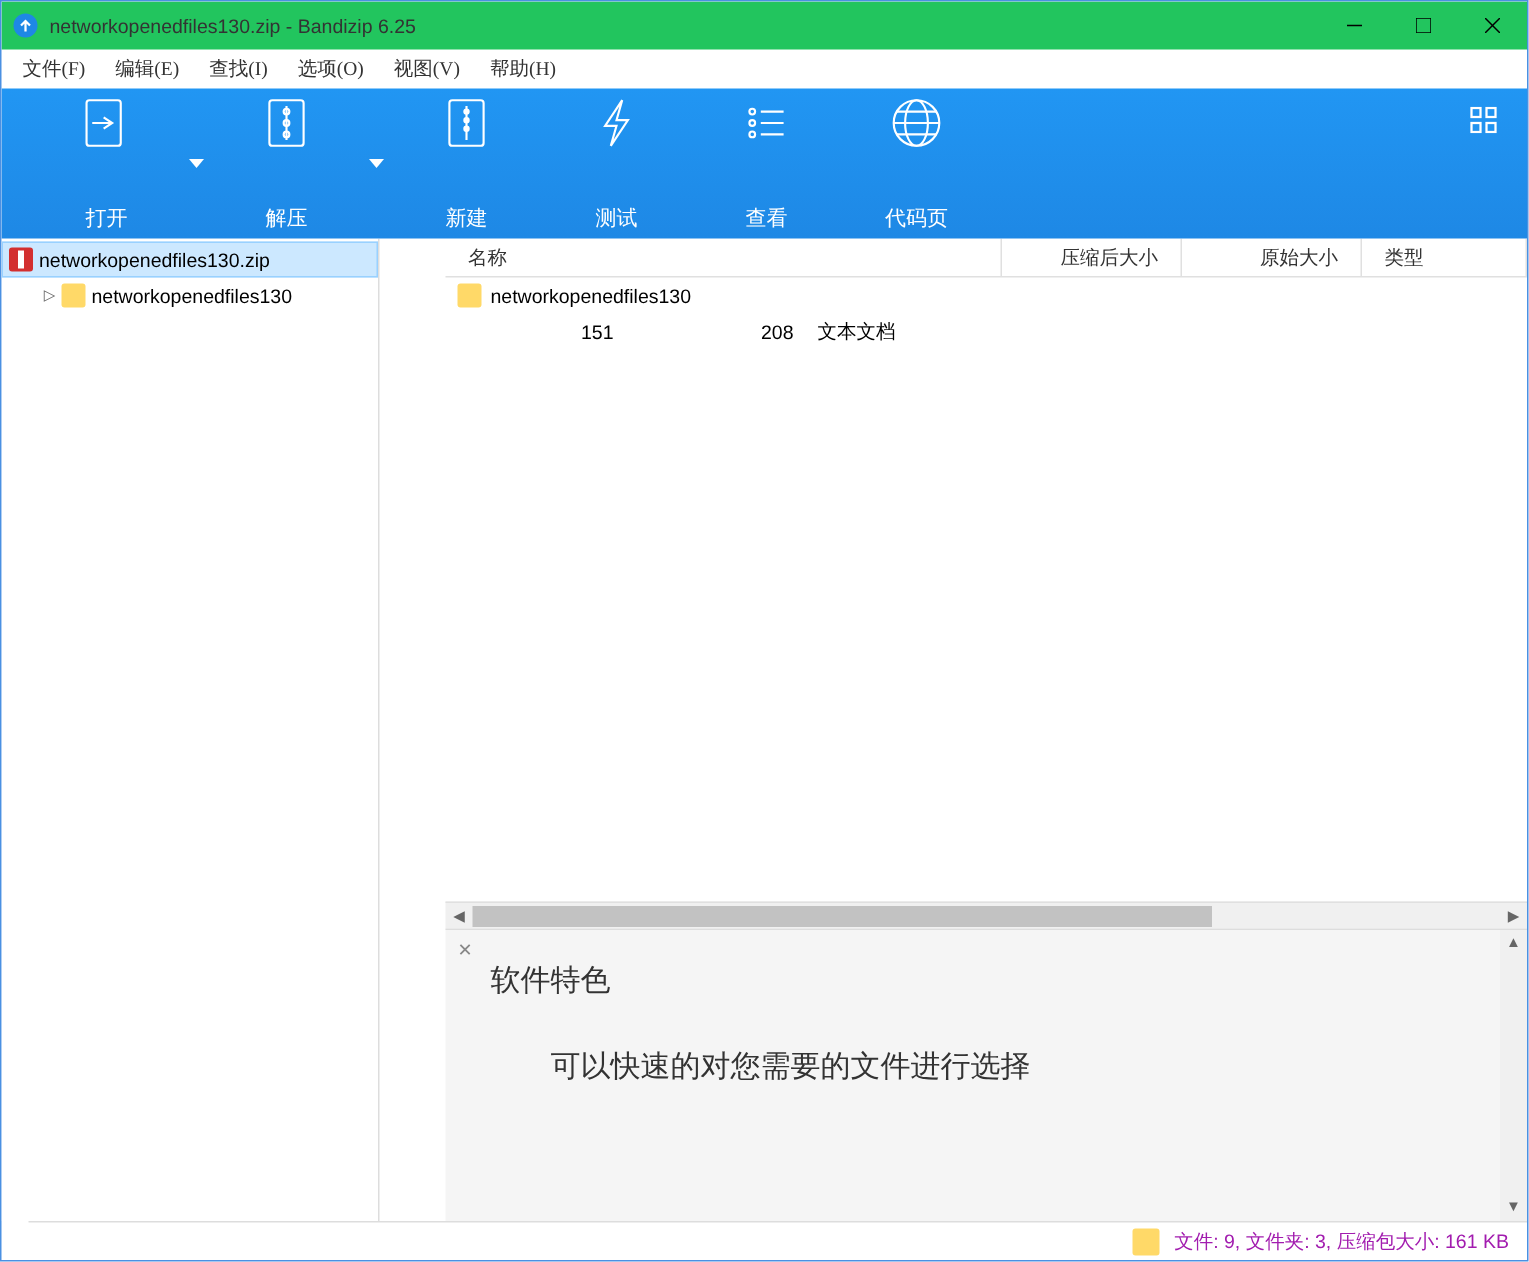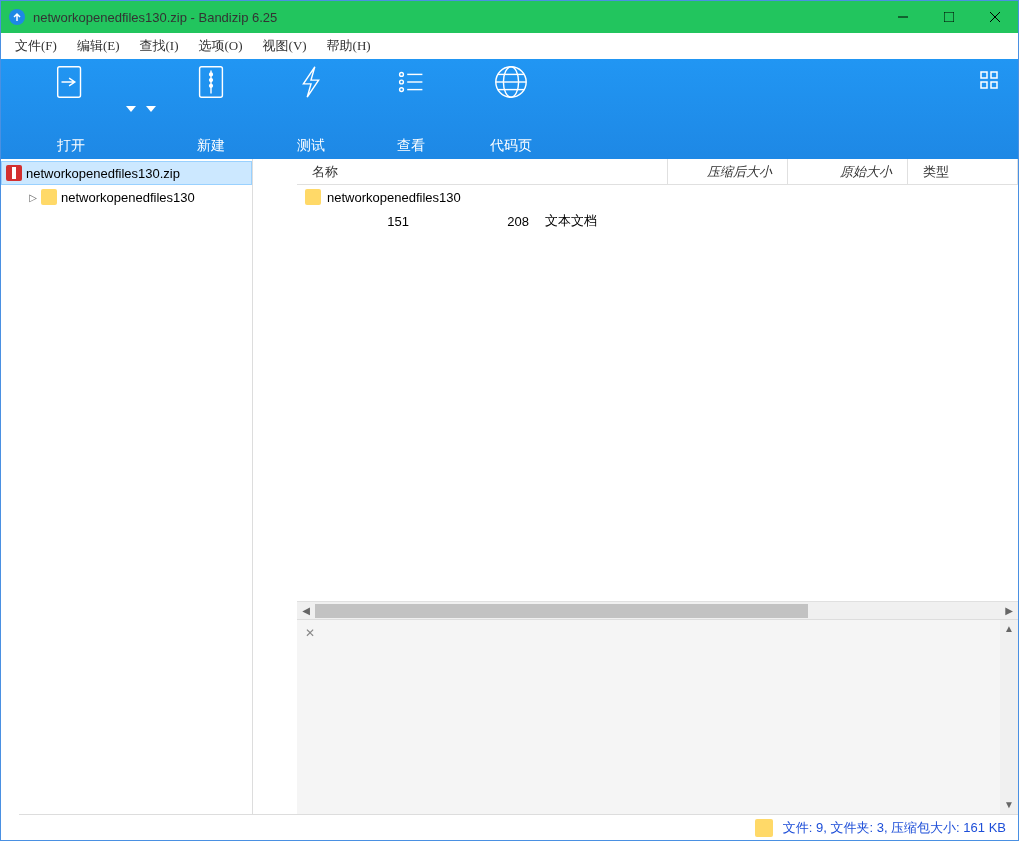--- a/index.html
+++ b/index.html
@@ -30,21 +30,21 @@
 .sidebar .tree-item .expander { width: 16px; text-align: center; color: #666; font-size: 10px; }
 .sidebar .tree-item .folder-icon { width: 16px; height: 16px; background: #ffd968; border-radius: 2px; margin-right: 4px; }
 .sidebar .tree-item .zip-icon { width: 16px; height: 16px; background: #d32f2f; border-radius: 2px; margin-right: 4px; position: relative; }
 .sidebar .tree-item .zip-icon::after { content: ""; position: absolute; left: 6px; top: 2px; width: 4px; height: 12px; background: #fff; }
 .sidebar .tree-item.child { padding-left: 24px; }
 
 .filepane { flex: 1; display: flex; flex-direction: column; background: #fff; }
 .file-header { height: 26px; display: flex; border-bottom: 1px solid #e0e0e0; font-size: 13px; color: #333; }
 .file-header .col { padding: 4px 15px; border-right: 1px solid #e0e0e0; display: flex; align-items: center; }
 .file-header .col.name { flex: 1; }
-.file-header .col.num { width: 120px; justify-content: flex-end; font-style: italic; }
+.file-header .col.num { width: 120px; justify-content: flex-end; }
 .file-header .col.type { width: 110px; }
 
 .file-rows { flex: 1; overflow: auto; font-size: 13px; }
 .file-row { height: 24px; display: flex; align-items: center; }
 .file-row .cell { padding: 2px 8px; }
 .file-row .cell.name { flex: 1; display: flex; align-items: center; gap: 6px; }
 .file-row .cell.num { width: 120px; text-align: right; }
 .file-row .cell.type { width: 110px; }
 .file-row .folder-icon { width: 16px; height: 16px; background: #ffd968; border-radius: 2px; }
 .file-row .file-icon { width: 16px; height: 16px; background: #fff; border: 1px solid #ccc; border-radius: 2px; position: relative; }
@@ -57,21 +57,21 @@
 
 .preview { height: 195px; background: #f5f5f5; border-top: 1px solid #ddd; position: relative; padding: 20px 30px; display: flex; }
 .preview .close-x { position: absolute; left: 8px; top: 6px; color: #888; font-size: 12px; cursor: default; }
 .preview .content { flex: 1; }
 .preview .title { font-size: 20px; color: #333; margin-bottom: 30px; }
 .preview .desc { font-size: 20px; color: #333; margin-left: 40px; }
 .preview .vscroll { width: 18px; background: #f0f0f0; display: flex; flex-direction: column; position: absolute; right: 0; top: 0; bottom: 0; }
 .preview .vscroll .arrow { height: 18px; text-align: center; color: #666; font-size: 10px; line-height: 18px; }
 .preview .vscroll .vtrack { flex: 1; }
 
-.statusbar { height: 26px; border-top: 1px solid #ddd; display: flex; align-items: center; justify-content: flex-end; padding: 0 12px; font-size: 13px; color: #1d4ed8; gap: 10px; background: #fff; margin-left: 18px; }
+.statusbar { height: 26px; border-top: 1px solid #ddd; display: flex; align-items: center; justify-content: flex-end; padding: 0 12px; font-size: 13px; color: #a21caf; gap: 10px; background: #fff; margin-left: 18px; }
 .statusbar .zip-badge { width: 18px; height: 18px; background: #ffd968; border-radius: 2px; }
 </style>
 </head>
 <body>
 
 <div class="titlebar">
   <div class="app-icon">
     <svg viewBox="0 0 10 10" width="10" height="10">
         <path d="M2 5 L5 2 L8 5 M5 2 V9" stroke="#fff" stroke-width="1.5" fill="none"></path>
       </svg>
@@ -114,20 +114,32 @@
           <path d="M18 16 L24 20 L18 24 M10 20 H24"></path>
         </svg>
       </div>
     <div class="label">打开</div>
   </div>
   <div class="dropdown-arrow">
       <svg width="10" height="6" viewBox="0 0 10 6">
         <path d="M0 0 L5 6 L10 0" fill="#fff"></path>
       </svg>
     </div>
+  <div class="tool-btn">
+    <div class="icon-wrap">
+        <svg viewBox="0 0 40 40">
+          <rect x="8" y="4" width="24" height="32" rx="2"></rect>
+          <line x1="20" y1="8" x2="20" y2="32"></line>
+          <circle cx="20" cy="12" r="2"></circle>
+          <circle cx="20" cy="20" r="2"></circle>
+          <circle cx="20" cy="28" r="2"></circle>
+        </svg>
+      </div>
+    <div class="label">解压</div>
+  </div>
   <div class="dropdown-arrow">
       <svg width="10" height="6" viewBox="0 0 10 6">
         <path d="M0 0 L5 6 L10 0" fill="#fff"></path>
       </svg>
     </div>
   <div class="tool-btn">
     <div class="icon-wrap">
         <svg viewBox="0 0 40 40">
           <rect x="8" y="4" width="24" height="32" rx="2"></rect>
           <line x1="20" y1="8" x2="20" y2="32"></line>
@@ -219,20 +231,24 @@
     </div>
     <div class="hscroll">
       <div class="arrow">◀</div>
       <div class="track">
           <div class="thumb"></div>
         </div>
       <div class="arrow">▶</div>
     </div>
     <div class="preview">
       <div class="close-x">✕</div>
+      <div class="content">
+        <div class="title">软件特色</div>
+        <div class="desc">可以快速的对您需要的文件进行选择</div>
+      </div>
       <div class="vscroll">
         <div class="arrow">▲</div>
         <div class="vtrack"></div>
         <div class="arrow">▼</div>
       </div>
     </div>
   </div>
 </div>
 
 <div class="statusbar">

